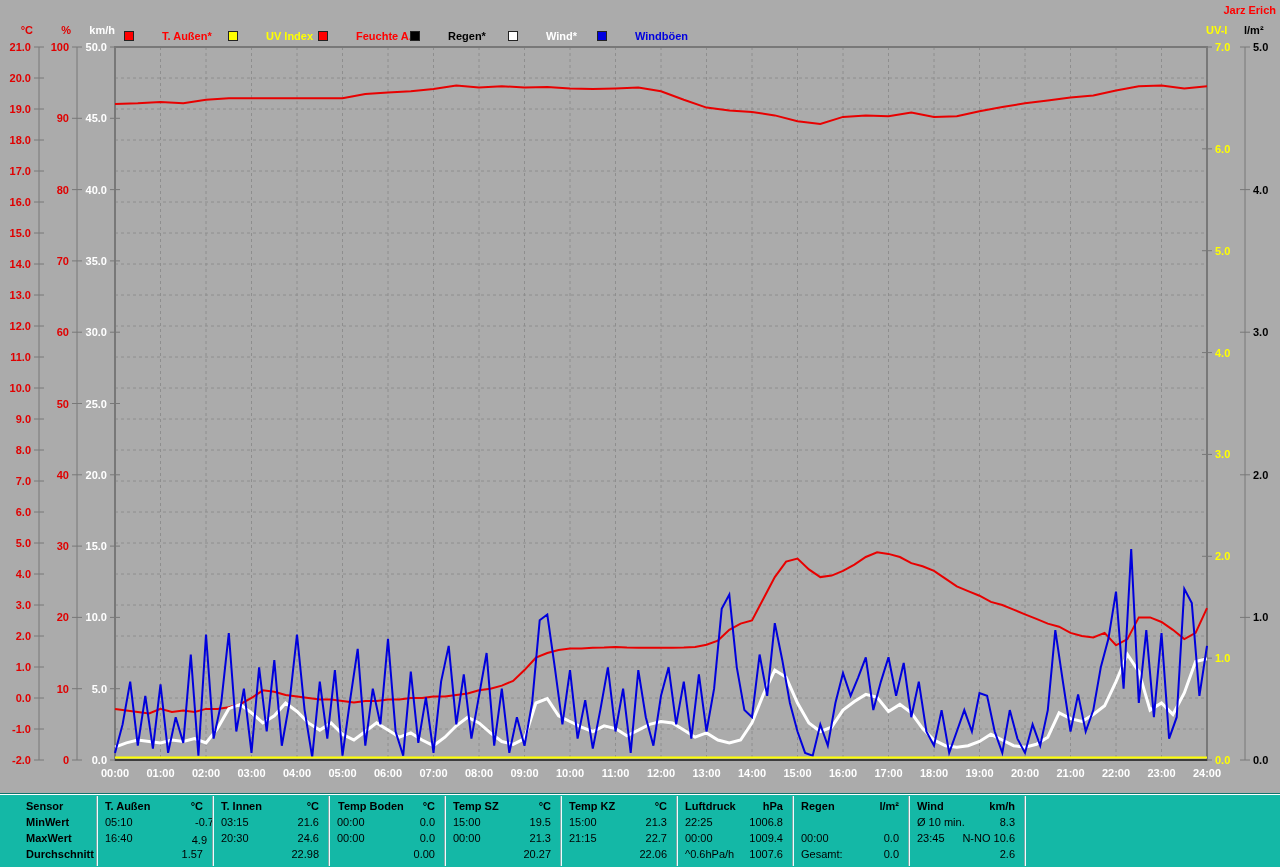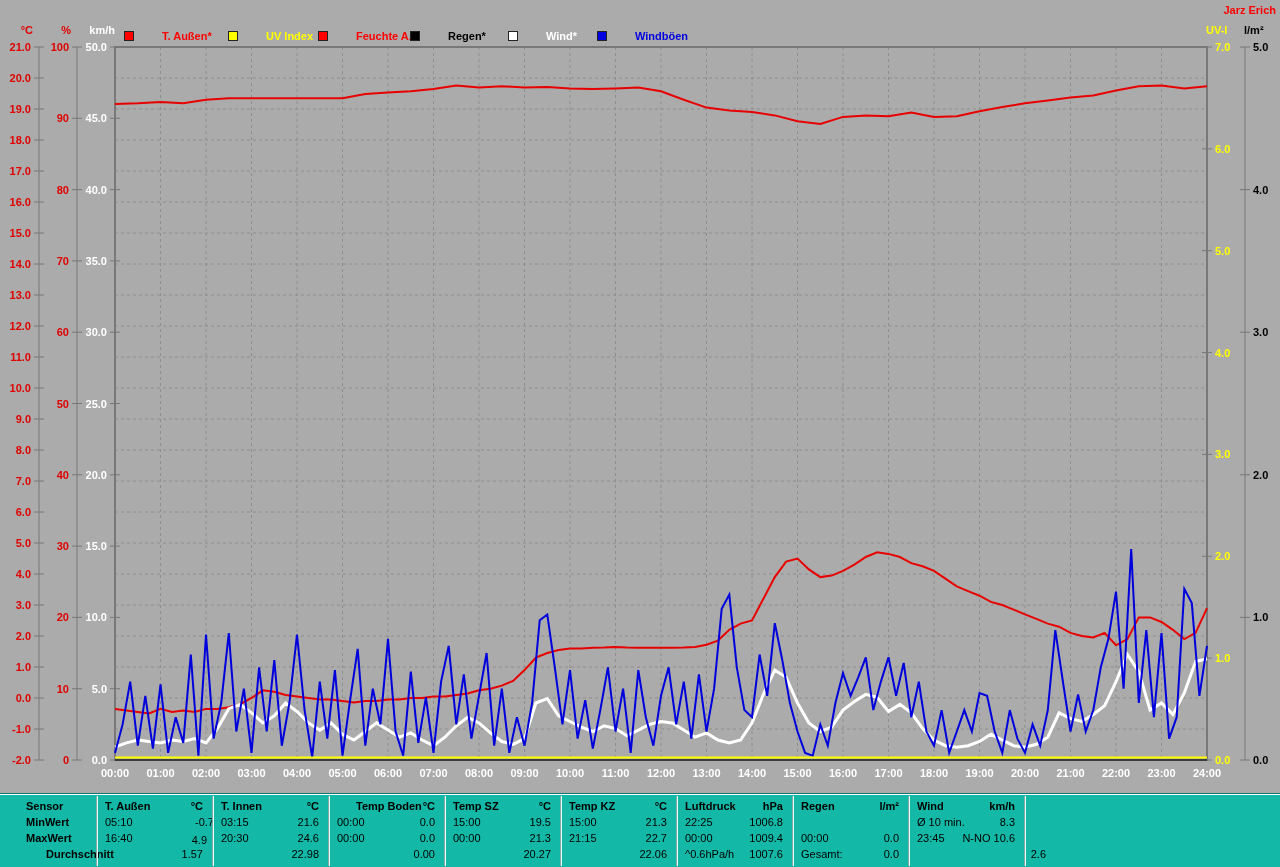--- a/index.html
+++ b/index.html
@@ -262,39 +262,39 @@
       <polyline points="115.0,708.9 126.4,710.4 137.8,711.9 149.1,713.5 160.5,708.9 171.9,711.9 183.3,710.4 194.6,711.9 206.0,708.9 217.4,708.9 228.8,707.3 240.1,704.2 251.5,698.0 262.9,690.3 274.3,691.8 285.6,694.9 297.0,696.4 308.4,698.0 319.8,699.6 331.1,699.6 342.5,701.1 353.9,702.6 365.3,701.1 376.6,701.1 388.0,699.6 399.4,699.6 410.8,698.0 422.1,698.0 433.5,696.4 444.9,696.4 456.3,694.9 467.6,693.4 479.0,690.3 490.4,688.7 501.8,685.6 513.1,680.9 524.5,670.1 535.9,657.7 547.3,653.0 558.6,650.0 570.0,648.4 581.4,648.4 592.8,647.8 604.1,647.5 615.5,646.9 626.9,647.5 638.3,647.8 649.6,647.8 661.0,647.8 672.4,647.8 683.8,647.5 695.1,646.9 706.5,644.7 717.9,640.6 729.3,629.8 740.6,623.6 752.0,620.5 763.4,598.8 774.8,577.1 786.1,561.6 797.5,558.5 808.9,569.4 820.3,577.1 831.6,575.6 843.0,570.9 854.4,564.7 865.8,557.0 877.1,552.3 888.5,553.9 899.9,557.0 911.3,563.1 922.6,566.3 934.0,570.9 945.4,578.6 956.8,586.4 968.1,591.1 979.5,595.7 990.9,601.9 1002.3,605.0 1013.6,609.6 1025.0,614.3 1036.4,618.9 1047.8,623.6 1059.1,626.7 1070.5,632.9 1081.9,636.0 1093.3,637.5 1104.6,632.9 1116.0,645.3 1127.4,639.1 1138.8,617.4 1150.1,617.4 1161.5,622.0 1172.9,629.8 1184.3,639.1 1195.6,632.9 1207.0,608.1" fill="none" stroke="#e80000" stroke-width="2"></polyline>
       <polyline points="115.0,104.0 137.8,103.3 160.5,101.9 183.3,103.3 206.0,99.8 228.8,98.3 251.5,98.3 274.3,98.3 297.0,98.3 319.8,98.3 342.5,98.3 365.3,94.1 388.0,92.6 410.8,91.2 433.5,89.1 456.3,85.5 479.0,87.6 501.8,86.2 524.5,87.6 547.3,86.9 570.0,88.4 592.8,89.1 615.5,88.4 638.3,87.6 661.0,91.2 683.8,99.8 706.5,107.6 729.3,110.5 752.0,111.9 774.8,115.4 797.5,121.2 820.3,124.0 843.0,116.9 865.8,115.4 888.5,116.2 911.3,112.6 934.0,116.9 956.8,116.2 979.5,111.2 1002.3,106.9 1025.0,103.3 1047.8,100.5 1070.5,97.6 1093.3,95.5 1116.0,90.5 1138.8,86.2 1161.5,85.5 1184.3,88.4 1207.0,86.2" fill="none" stroke="#e80000" stroke-width="2"></polyline>
       <polyline points="115.0,747.2 126.4,742.9 137.8,740.0 149.1,741.5 160.5,742.9 171.9,740.0 183.3,741.5 194.6,738.6 206.0,742.9 217.4,728.6 228.8,708.7 240.1,704.4 251.5,712.9 262.9,722.9 274.3,715.8 285.6,703.0 297.0,711.5 308.4,722.9 319.8,730.1 331.1,722.9 342.5,734.3 353.9,740.0 365.3,731.5 376.6,722.9 388.0,730.1 399.4,737.2 410.8,732.9 422.1,740.0 433.5,745.7 444.9,737.2 456.3,725.8 467.6,717.2 479.0,722.9 490.4,732.9 501.8,741.5 513.1,744.3 524.5,738.6 535.9,703.0 547.3,698.7 558.6,715.8 570.0,721.5 581.4,727.2 592.8,731.5 604.1,725.8 615.5,728.6 626.9,735.8 638.3,730.1 649.6,724.4 661.0,721.5 672.4,722.9 683.8,730.1 695.1,737.2 706.5,732.9 717.9,740.0 729.3,742.9 740.6,740.0 752.0,722.9 763.4,694.4 774.8,670.2 786.1,677.3 797.5,703.0 808.9,722.9 820.3,731.5 831.6,727.2 843.0,710.1 854.4,701.5 865.8,694.4 877.1,697.3 888.5,711.5 899.9,704.4 911.3,712.9 922.6,728.6 934.0,740.0 945.4,745.7 956.8,747.2 968.1,745.7 979.5,741.5 990.9,734.3 1002.3,740.0 1013.6,745.7 1025.0,747.2 1036.4,744.3 1047.8,737.2 1059.1,712.9 1070.5,718.6 1081.9,721.5 1093.3,714.4 1104.6,705.8 1116.0,681.6 1127.4,654.5 1138.8,671.6 1150.1,710.1 1161.5,703.0 1172.9,714.4 1184.3,693.0 1195.6,661.6 1207.0,658.8" fill="none" stroke="#ffffff" stroke-width="3"></polyline>
       <polyline points="115.0,752.9 122.6,724.4 130.2,681.6 137.8,745.7 145.3,695.8 152.9,748.6 160.5,684.4 168.1,752.9 175.7,717.2 183.3,742.9 190.8,654.5 198.4,755.7 206.0,634.5 213.6,738.6 221.2,703.0 228.8,633.1 236.3,731.5 243.9,688.7 251.5,752.9 259.1,667.3 266.7,731.5 274.3,660.2 281.8,745.7 289.4,703.0 297.0,634.5 304.6,710.1 312.2,757.1 319.8,681.6 327.3,738.6 334.9,670.2 342.5,755.7 350.1,700.1 357.7,648.8 365.3,745.7 372.8,688.7 380.4,724.4 388.0,638.8 395.6,731.5 403.2,755.7 410.8,671.6 418.3,742.9 425.9,697.3 433.5,752.9 441.1,681.6 448.7,645.9 456.3,724.4 463.8,674.4 471.4,738.6 479.0,695.8 486.6,653.0 494.2,745.7 501.8,688.7 509.3,752.9 516.9,717.2 524.5,745.7 532.1,703.0 539.7,620.3 547.3,614.5 554.8,667.3 562.4,724.4 570.0,670.2 577.6,738.6 585.2,700.1 592.8,748.6 600.3,710.1 607.9,667.3 615.5,731.5 623.1,688.7 630.7,752.9 638.3,670.2 645.8,717.2 653.4,745.7 661.0,695.8 668.6,667.3 676.2,724.4 683.8,681.6 691.3,738.6 698.9,674.4 706.5,731.5 714.1,688.7 721.7,608.8 729.3,594.6 736.8,667.3 744.4,710.1 752.0,717.2 759.6,654.5 767.2,695.8 774.8,623.1 782.3,660.2 789.9,703.0 797.5,731.5 805.1,752.9 812.7,755.7 820.3,724.4 827.8,745.7 835.4,703.0 843.0,673.0 850.6,695.8 858.2,677.3 865.8,657.3 873.3,710.1 880.9,681.6 888.5,657.3 896.1,695.8 903.7,663.0 911.3,717.2 918.8,681.6 926.4,731.5 934.0,745.7 941.6,710.1 949.2,752.9 956.8,731.5 964.3,710.1 971.9,731.5 979.5,693.0 987.1,695.8 994.7,731.5 1002.3,752.9 1009.8,710.1 1017.4,738.6 1025.0,752.9 1032.6,724.4 1040.2,745.7 1047.8,710.1 1055.3,630.2 1062.9,681.6 1070.5,731.5 1078.1,694.4 1085.7,731.5 1093.3,710.1 1100.8,667.3 1108.4,638.8 1116.0,591.7 1123.6,688.7 1131.2,549.0 1138.8,703.0 1146.3,630.2 1153.9,717.2 1161.5,633.1 1169.1,738.6 1176.7,717.2 1184.3,588.9 1191.8,603.1 1199.4,695.8 1207.0,645.9" fill="none" stroke="#0000dc" stroke-width="2"></polyline>
       <polyline points="115.0,757.5 661.0,757.5 1207.0,757.5" fill="none" stroke="#ffff00" stroke-width="2"></polyline>
     </svg>
   <div id="stats-table">
       <div class="t-cell t-bold" style="left: 26px; top: 6px;">Sensor</div>
       <div class="t-cell t-bold" style="left: 26px; top: 22px;">MinWert</div>
       <div class="t-cell t-bold" style="left: 26px; top: 38px;">MaxWert</div>
-      <div class="t-cell t-bold" style="left: 26px; top: 54px; margin-left: 20px;">Durchschnitt</div>
+      <div class="t-cell t-bold" style="left: 26px; top: 54px;">Durchschnitt</div>
       <div class="t-sep" style="left: 96px;"></div>
       <div class="t-cell t-bold" style="left: 105px; top: 6px;">T. Außen</div>
       <div class="t-cell t-bold t-right" style="left: 97px; top: 6px; width: 106px;">°C</div>
       <div class="t-cell" style="left: 105px; top: 22px;">05:10</div>
       <div class="t-cell t-right" style="left: 97px; top: 22px; width: 106px; padding-left: 11px;">-0.7</div>
       <div class="t-cell" style="left: 105px; top: 38px;">16:40</div>
       <div class="t-cell t-right" style="left: 97px; top: 40px; width: 110px;">4.9</div>
       <div class="t-cell t-right" style="left: 97px; top: 54px; width: 106px;">1.57</div>
       <div class="t-sep" style="left: 212px;"></div>
       <div class="t-cell t-bold" style="left: 221px; top: 6px;">T. Innen</div>
       <div class="t-cell t-bold t-right" style="left: 213px; top: 6px; width: 106px;">°C</div>
       <div class="t-cell" style="left: 221px; top: 22px;">03:15</div>
       <div class="t-cell t-right" style="left: 213px; top: 22px; width: 106px;">21.6</div>
       <div class="t-cell" style="left: 221px; top: 38px;">20:30</div>
       <div class="t-cell t-right" style="left: 213px; top: 38px; width: 106px;">24.6</div>
       <div class="t-cell t-right" style="left: 213px; top: 54px; width: 106px;">22.98</div>
       <div class="t-sep" style="left: 328px;"></div>
-      <div class="t-cell t-bold" style="left: 356px; top: 6px; text-align: right;">Temp Boden</div>
+      <div class="t-cell t-bold" style="left: 338px; top: 6px; text-align: right;">Temp Boden</div>
       <div class="t-cell t-bold t-right" style="left: 329px; top: 6px; width: 106px;">°C</div>
       <div class="t-cell" style="left: 337px; top: 22px;">00:00</div>
       <div class="t-cell t-right" style="left: 329px; top: 22px; width: 106px;">0.0</div>
       <div class="t-cell" style="left: 337px; top: 38px;">00:00</div>
       <div class="t-cell t-right" style="left: 329px; top: 38px; width: 106px;">0.0</div>
       <div class="t-cell t-right" style="left: 329px; top: 54px; width: 106px;">0.00</div>
       <div class="t-sep" style="left: 444px;"></div>
       <div class="t-cell t-bold" style="left: 453px; top: 6px;">Temp SZ</div>
       <div class="t-cell t-bold t-right" style="left: 445px; top: 6px; width: 106px;">°C</div>
       <div class="t-cell" style="left: 453px; top: 22px;">15:00</div>
@@ -326,16 +326,16 @@
       <div class="t-cell t-right" style="left: 793px; top: 38px; width: 106px;">0.0</div>
       <div class="t-cell" style="left: 801px; top: 54px;">Gesamt:</div>
       <div class="t-cell t-right" style="left: 793px; top: 54px; width: 106px;">0.0</div>
       <div class="t-sep" style="left: 908px;"></div>
       <div class="t-cell t-bold" style="left: 917px; top: 6px;">Wind</div>
       <div class="t-cell t-bold t-right" style="left: 909px; top: 6px; width: 106px;">km/h</div>
       <div class="t-cell" style="left: 917px; top: 22px;">Ø 10 min.</div>
       <div class="t-cell t-right" style="left: 909px; top: 22px; width: 106px;">8.3</div>
       <div class="t-cell" style="left: 917px; top: 38px;">23:45</div>
       <div class="t-cell t-right" style="left: 909px; top: 38px; width: 106px;">N-NO 10.6</div>
-      <div class="t-cell t-right" style="left: 909px; top: 54px; width: 106px; margin-left: 31px;">2.6</div>
+      <div class="t-cell t-right" style="left: 909px; top: 54px; width: 106px;">2.6</div>
       <div class="t-sep" style="left: 1024px;"></div>
     </div>
 </div>
 
 </body></html>

